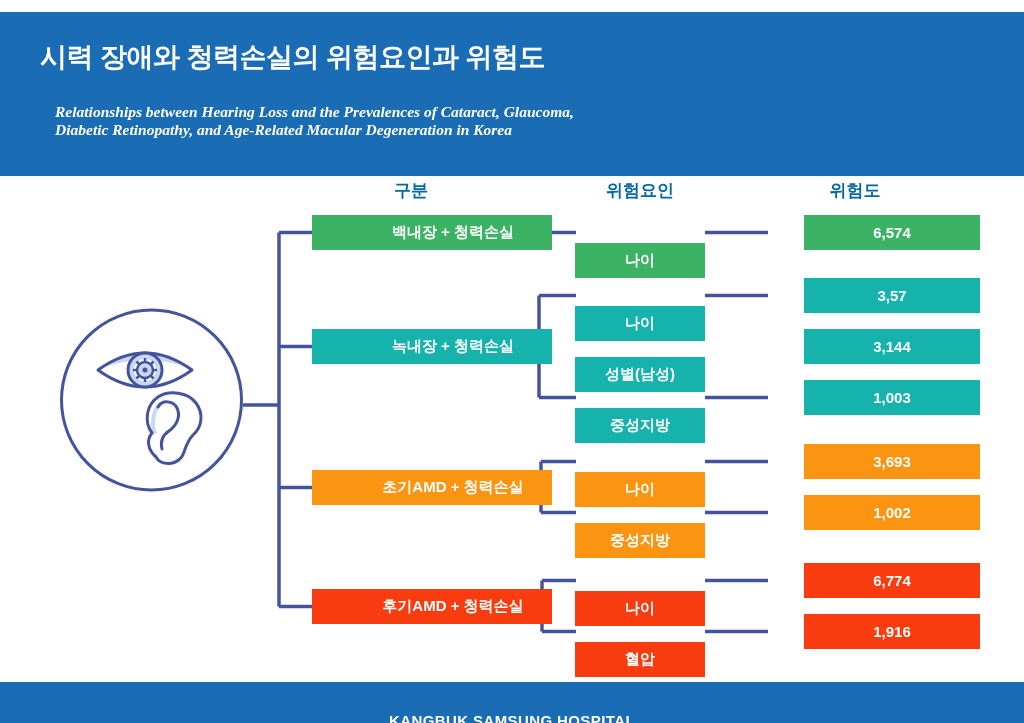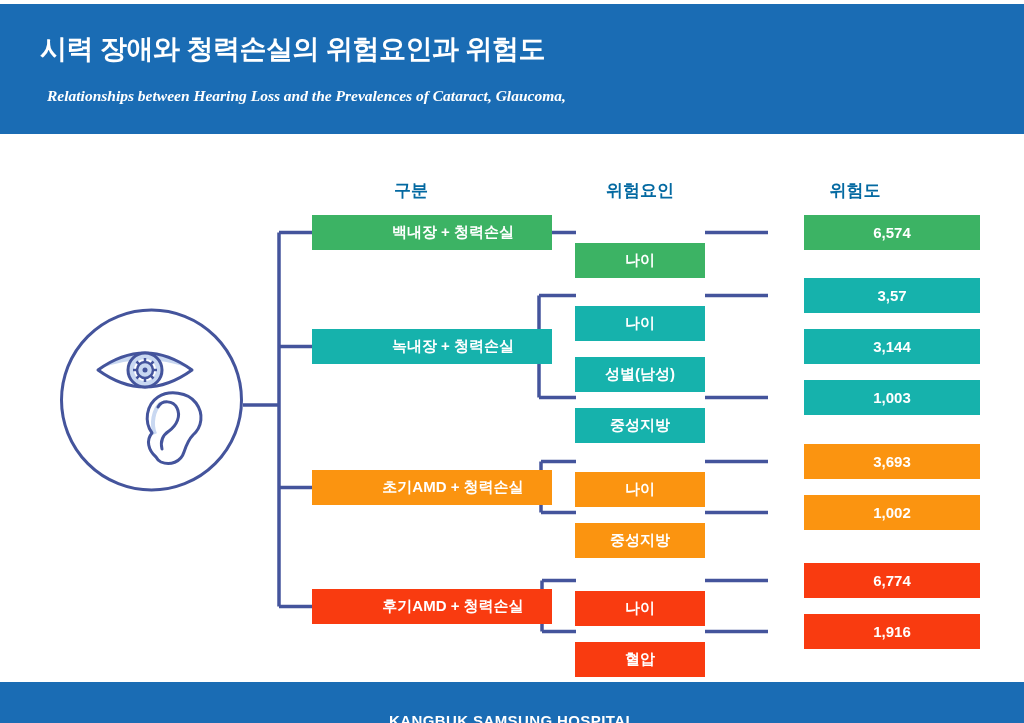--- a/index.html
+++ b/index.html
@@ -2,30 +2,30 @@
 <html><head>
 <meta charset="utf-8">
 <title>infographic</title>
 <style>
   html,body{margin:0;padding:0;}
   body{
     width:1024px;height:723px;position:relative;background:#ffffff;
     font-family:"Liberation Sans", sans-serif;overflow:hidden;
   }
   .band-top{
-    position:absolute;left:0;top:4px;width:1024px;height:130px;
+    position:absolute;left:0;top:12px;width:1024px;height:164px;
     background:#1a6cb4;
   }
   .page-title{
     position:absolute;left:40px;top:27px;margin:0;
     color:#ffffff;font-size:27px;font-weight:800;letter-spacing:-0.5px;
     font-family:"Liberation Sans", sans-serif;
   }
   .page-subtitle{
-    position:absolute;left:39px;top:75px;margin:8px;
+    position:absolute;left:39px;top:75px;margin:16px;
     color:#ffffff;font-size:15.5px;line-height:18px;font-style:italic;font-weight:600;
     font-family:"Liberation Serif", serif;
   }
   .col-header{
     position:absolute;top:180px;height:22px;line-height:22px;
     text-align:center;font-size:17px;font-weight:bold;color:#0369a1;
   }
   .col-cat{left:312px;width:198px;}
   .col-risk{left:575px;width:130px;}
   .col-val{left:767px;width:176px;}
@@ -48,21 +48,21 @@
   .footer-text{
     color:#ffffff;font-size:15px;font-weight:bold;letter-spacing:0.4px;margin-top:36px;
   }
 </style>
 </head>
 <body>
 
 <div class="band-top">
   <h1 class="page-title">시력 장애와 청력손실의 위험요인과 위험도</h1>
   <p class="page-subtitle"><span>Relationships between Hearing Loss and the Prevalences of Cataract, Glaucoma,</span><br>
-  </p>
+  <span>Diabetic Retinopathy, and Age-Related Macular Degeneration in Korea</span></p>
 </div>
 
 <svg class="connectors" width="1024" height="723" viewBox="0 0 1024 723">
   <g stroke="#44549c" stroke-width="3.5" fill="none">
 
     <line x1="243" y1="405" x2="280" y2="405"></line>
 
     <line x1="279" y1="232.5" x2="279" y2="606.5"></line>
 
     <line x1="279" y1="232.5" x2="313" y2="232.5"></line>

